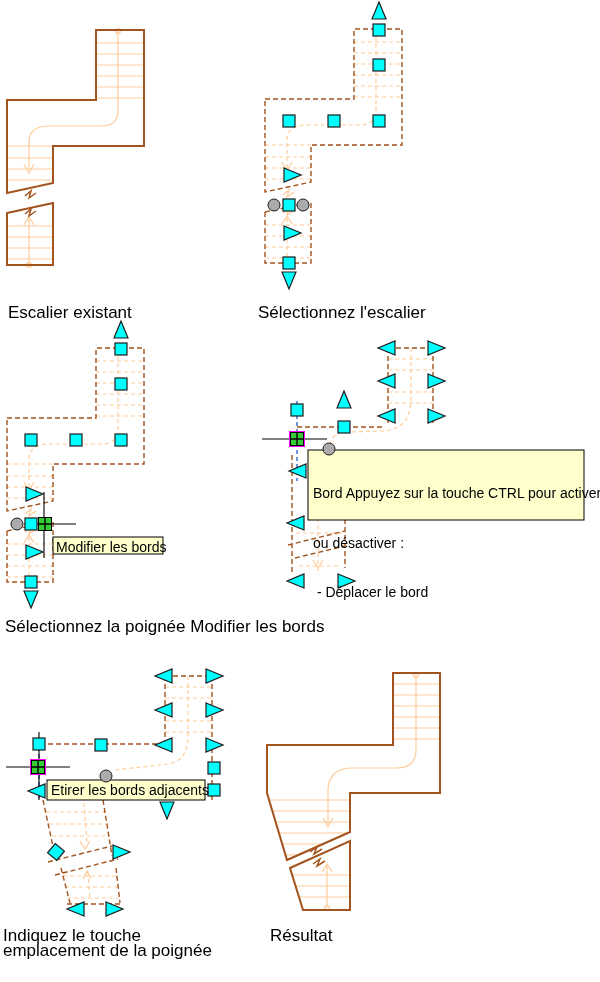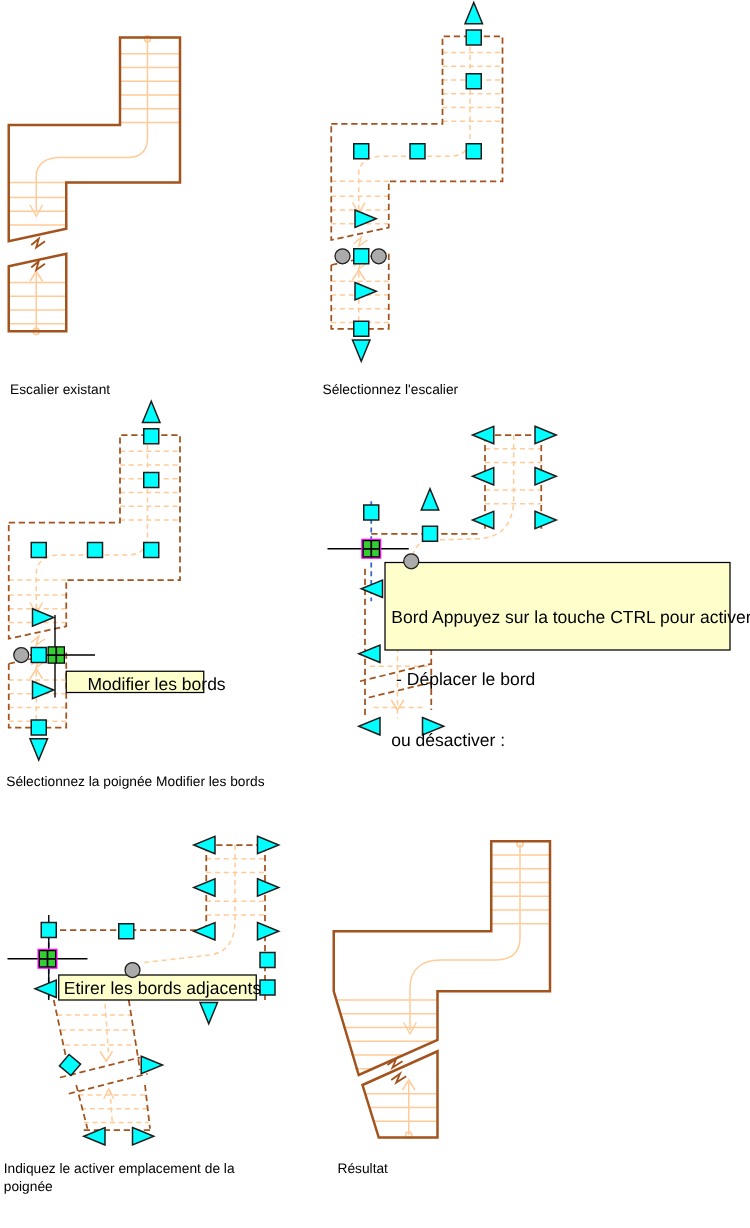--- a/index.html
+++ b/index.html
@@ -1,19 +1,19 @@
 <!DOCTYPE html>
 <html style="--brown: #A3531D; --light: #FFCC99; --cyan: #00FFFF; --dark: #1C1C1C; --green: #35CD35; --magenta: #FF00FF; --gray: #ABABAB; --blue: #3366CC; --tipbg: #FFFFCC; --text: #000000;"><head>
 <meta charset="utf-8">
 <style>
   html,body{margin:0;padding:0;background:#fff;}
   .stage{position:relative;width:600px;height:982px;background:#fff;overflow:hidden;
          font-family:"Liberation Sans", sans-serif;color:var(--text,#000);}
   svg{position:absolute;left:0;top:0;}
-  .caption{position:absolute;font-size:11px;line-height:15px;color:var(--text,#000);}
+  .caption{position:absolute;font-size:17px;line-height:15px;color:var(--text,#000);}
   .tiptext{position:absolute;font-size:14px;line-height:16.5px;white-space:pre;color:var(--text,#000);}
   
   .os{stroke:var(--brown);stroke-width:2;fill:none;}
   .oz{stroke:var(--brown);stroke-width:1.5;fill:none;}
   .od{stroke:var(--brown);stroke-width:1.4;stroke-dasharray:5 3;fill:none;}
   .ts{stroke:var(--light);stroke-width:1.2;fill:none;}
   .td{stroke:var(--light);stroke-width:1.2;stroke-dasharray:4 3;fill:none;}
   .bd{stroke:var(--blue);stroke-width:1.4;stroke-dasharray:4 3;fill:none;}
   .xh{stroke:#000;stroke-width:1.1;fill:none;}
   .tip{fill:var(--tipbg);stroke:#000;stroke-width:1;}
@@ -154,26 +154,26 @@
     <g>
       <path class="ts" d="M393,684 H440 M393,695 H440 M393,706 H440 M393,717 H440 M393,728 H440 M393,739 H440 M269,800 H350 M272,811 H350 M275,822 H350 M278,833 H346 M281,844 H322 M284,855 H297 M292,875 H350 M296,886 H350 M299,897 H350"></path>
       <path class="ts" d="M416,675 V750 C416,764 407,768 396,768 H352 C337,768 328,776 328,790 V824 M323,818 L328,827 L333,818 M322,872 L327,864 L332,872 M327,866 V908"></path>
       <circle class="ts" cx="416" cy="675" r="2.5"></circle>
       <circle class="ts" cx="327" cy="908" r="2.5"></circle>
       <path class="os" d="M267,745 V793 L287,860 L350,832 V793 H440 V673 H393 V745 Z M290,868 L350,841 V910 H303 Z"></path>
       <path class="oz" d="M310,852 l7,-5 l-3,7 l8,-5 M313,864 l7,-5 l-3,7 l8,-5"></path>
     </g>
   </svg>
 
-  <div class="tiptext" style="left:56px;top:539px;margin-left:14px;">Modifier les bords</div>
+  <div class="tiptext" style="left:56px;top:539px;">Modifier les bords</div>
   <div class="tiptext" style="left:313px;top:452px;">
     <div>Bord Appuyez sur la touche CTRL pour activer</div>
+    <div>ou désactiver :</div>
     <div> - Déplacer le bord</div>
-    <div>ou désactiver :</div>
   </div>
   <div class="tiptext" style="left:51px;top:782px;text-align:center;">Etirer les bords adjacents</div>
 
   <div class="caption" style="left:8px;top:305px;">Escalier existant</div>
   <div class="caption" style="left:258px;top:305px;">Sélectionnez l'escalier</div>
   <div class="caption" style="left:5px;top:619px;">Sélectionnez la poignée Modifier les bords</div>
-  <div class="caption" style="left:3px;top:928px;width:212px;">Indiquez le activer emplacement de la poignée</div>
+  <div class="caption" style="left:3px;top:928px;width:212px;">Indiquez le touche emplacement de la poignée</div>
   <div class="caption" style="left:270px;top:928px;text-align:center;">Résultat</div>
 </div>
 
 </body></html>

